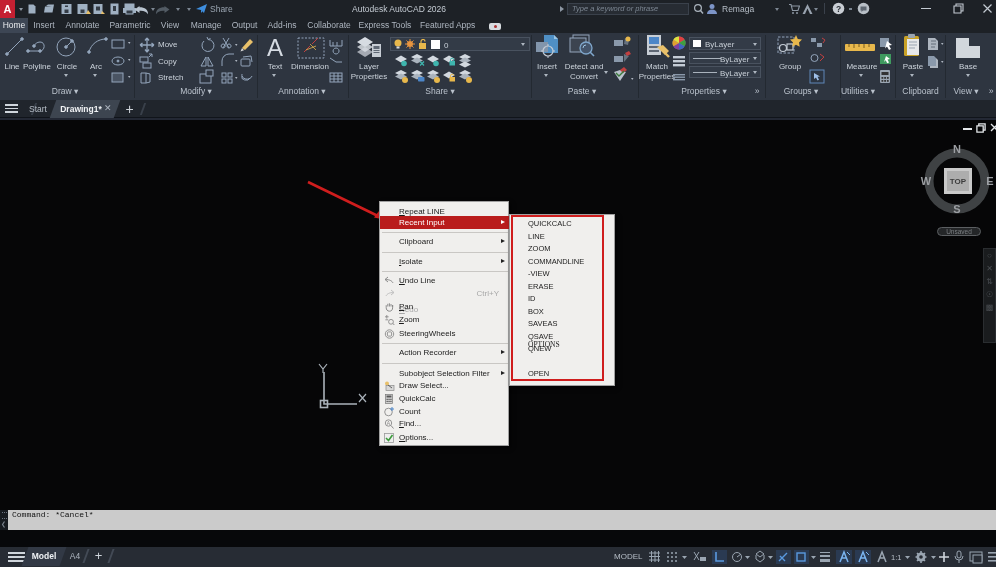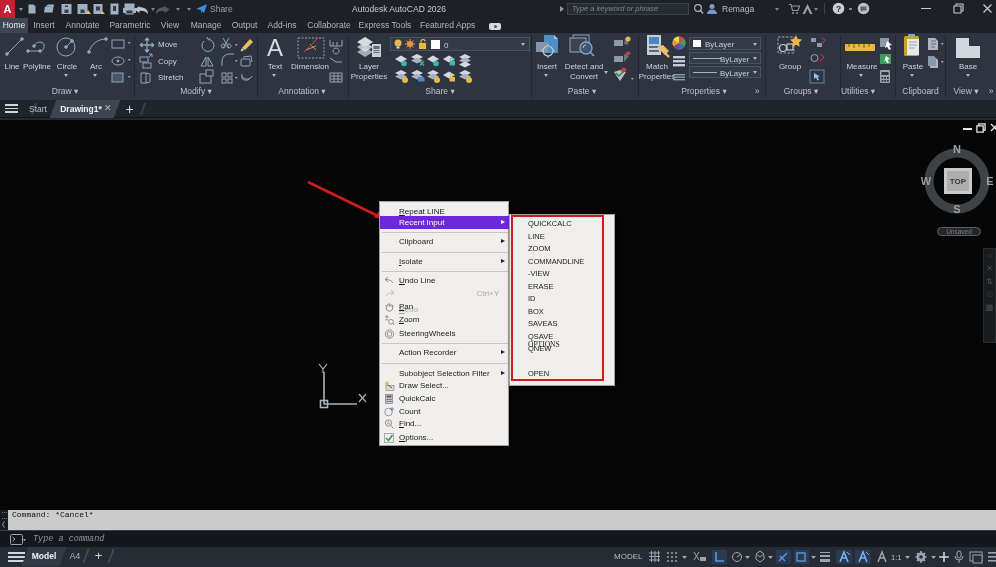--- a/index.html
+++ b/index.html
@@ -22,21 +22,21 @@
   .caret { position:absolute; width:0; height:0; border-left:2.5px solid transparent; border-right:2.5px solid transparent; border-top:3px solid #aeb6c0; }
   
   #filetabs { position:absolute; left:0; top:100px; width:996px; height:18px; background:#20252c; border-bottom:1px solid #10141a; }
   
   #canvas { position:absolute; left:0; top:118px; width:996px; height:393px; background:#060607; overflow:hidden; }
   
   #cmenu { position:absolute; left:379px; top:83px; width:130px; height:245px; background:#f0efed; border:1px solid #a0a0a0; box-shadow:2px 2px 4px rgba(0,0,0,.6); }
   .mi { position:absolute; left:0; width:130px; height:13px; line-height:13px; font-size:8px; color:#1a1a1a; }
   .mi .lbl { position:absolute; left:19px; top:0; }
   .mi .arrow { position:absolute; right:5px; top:4px; width:0; height:0; border-top:2.8px solid transparent; border-bottom:2.8px solid transparent; border-left:4px solid #222; }
-  .mi.hl { background:#6d28d9; }
+  .mi.hl { background:#b91c1c; }
   .mi.hl .lbl { color:#fff; }
   .mi.hl .arrow { border-left-color:#fff; }
   .msep { position:absolute; left:2px; width:126px; height:1px; background:#c9c7c4; }
   .mico { position:absolute; left:4px; top:2px; width:11px; height:10px; font-size:8px; line-height:10px; color:#777; }
   
   #smenu { position:absolute; left:509px; top:96px; width:106px; height:172px; background:#f0efed; border:1px solid #a0a0a0; box-shadow:2px 2px 4px rgba(0,0,0,.6); }
   .si { position:absolute; left:18px; width:90px; height:12.5px; line-height:12.5px; font-size:7.5px; color:#1c1c1c; }
   
   #redrect { position:absolute; left:511px; top:97px; width:93px; height:166px; border:2.5px solid #cf1d1d; }
   
@@ -663,28 +663,20 @@
     </div>
     <div id="redrect"></div>
   </div>
   <div id="cmdgutter">
     <div class="abs" style="left:1.5px;top:2px;width:5px;height:7px;border-top:1px dotted #6b7480;border-bottom:1px dotted #6b7480;"></div>
     <div class="abs" style="left:1px;top:10px;color:#7b848e;font-size:6px;">❮</div>
   </div>
   <div id="cmdhist">
     <div>Command: *Cancel*</div>
   </div>
-  <div id="cmdinput">
-    <svg class="abs" style="left:10px;top:3px" width="16" height="11" viewBox="0 0 16 11">
-      <rect x="0.5" y="0.5" width="12" height="10" rx="1" fill="none" stroke="#9aa5b1" stroke-width="1"></rect>
-      <path d="M2.5 3 l2.5 2 -2.5 2" stroke="#9aa5b1" fill="none" stroke-width="1"></path>
-      <path d="M13 5 l3 0 -1.5 2.2 z" fill="#9aa5b1"></path>
-    </svg>
-    <div class="abs" style="left:33px;top:3px;color:#8b949e;font-size:8.5px;font-style:italic;font-family:'Liberation Mono',monospace;">Type a command</div>
-  </div>
   <div id="statusbar">
     <div class="abs" style="left:8px;top:5px;width:17px;height:10px;">
       <div style="height:2px;background:#cfd5db;margin-bottom:2px;"></div>
       <div style="height:2px;background:#cfd5db;margin-bottom:2px;"></div>
       <div style="height:2px;background:#cfd5db;"></div>
     </div>
     <div class="abs" style="left:34px;top:2px;width:1.5px;height:14px;background:#434a55;transform:skewX(-20deg);"></div>
     <div class="abs" style="left:25px;top:0px;width:38px;height:19px;background:#323945;transform:skewX(-20deg);"></div>
     <div class="abs" style="left:25px;top:0;width:38px;height:19px;color:#eef1f4;font-size:8.5px;font-weight:bold;line-height:19px;text-align:center;">Model</div>
     <div class="abs" style="left:64px;top:0;width:22px;height:19px;color:#aeb6c0;font-size:8.5px;line-height:19px;text-align:center;">A4</div>

